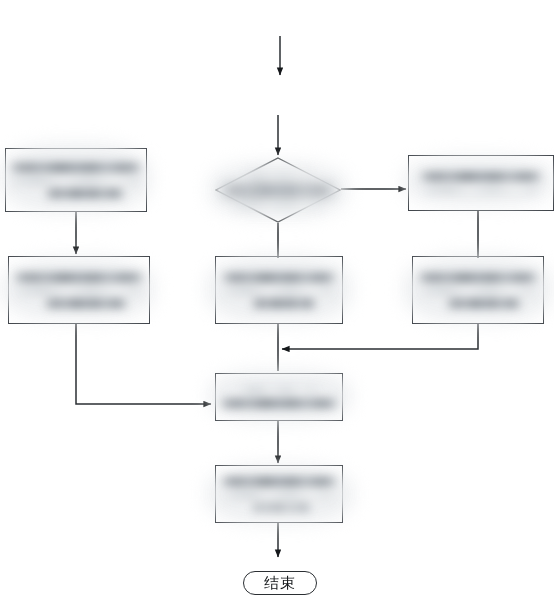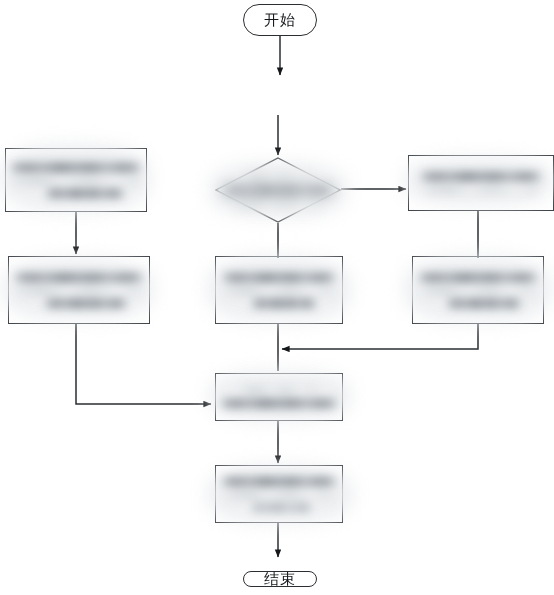--- a/index.html
+++ b/index.html
@@ -143,23 +143,20 @@
       <path d="M278,324 L278,371"></path>
 
       <path d="M76,324 L76,404 L211,404" marker-end="url(#ah)"></path>
 
       <path d="M278,421 L278,463" marker-end="url(#ah)"></path>
 
       <path d="M278,523 L278,557" marker-end="url(#ah)"></path>
     </g>
   </svg>
 
-  <div class="node terminal" style="left:243px; top:4px; width:74px; height:32px;">
-    <span>开始</span>
-  </div>
 
 
   <div class="node redacted diamond" style="left:215px; top:157px; width:126px; height:66px;">
     <svg width="126" height="66" viewBox="0 0 126 66" style="position:absolute;left:0;top:0;">
       <path d="M63,1 L125,33 L63,65 L1,33 z" fill="#ffffff" stroke="#2b2f33" stroke-width="1.4"></path>
     </svg>
     <div class="halo" style="left:-6px; top:6px; width:138px; height:54px;"></div>
     <div class="blur-wrap soft">
       <div class="blur-line light" style="width:64px;"></div>
       <div class="blur-line dark" style="width:110px;"></div>
@@ -236,17 +233,17 @@
     <div class="frame"></div>
     <div class="halo" style="left:-8px; top:0px; width:146px; height:58px;"></div>
     <div class="blur-wrap">
       <div class="blur-line dark" style="width:112px;"></div>
       <div class="blur-line light" style="width:104px;"></div>
       <div class="blur-line" style="width:58px; margin-left:6px;"></div>
     </div>
     <span class="label-hidden"></span>
   </div>
 
-  <div class="node terminal" style="left:243px; top:571px; width:74px; height:16px;">
+  <div class="node terminal" style="left:243px; top:571px; width:74px; height:24px;">
     <span>结束</span>
   </div>
 
 </div>
 
 </body></html>

